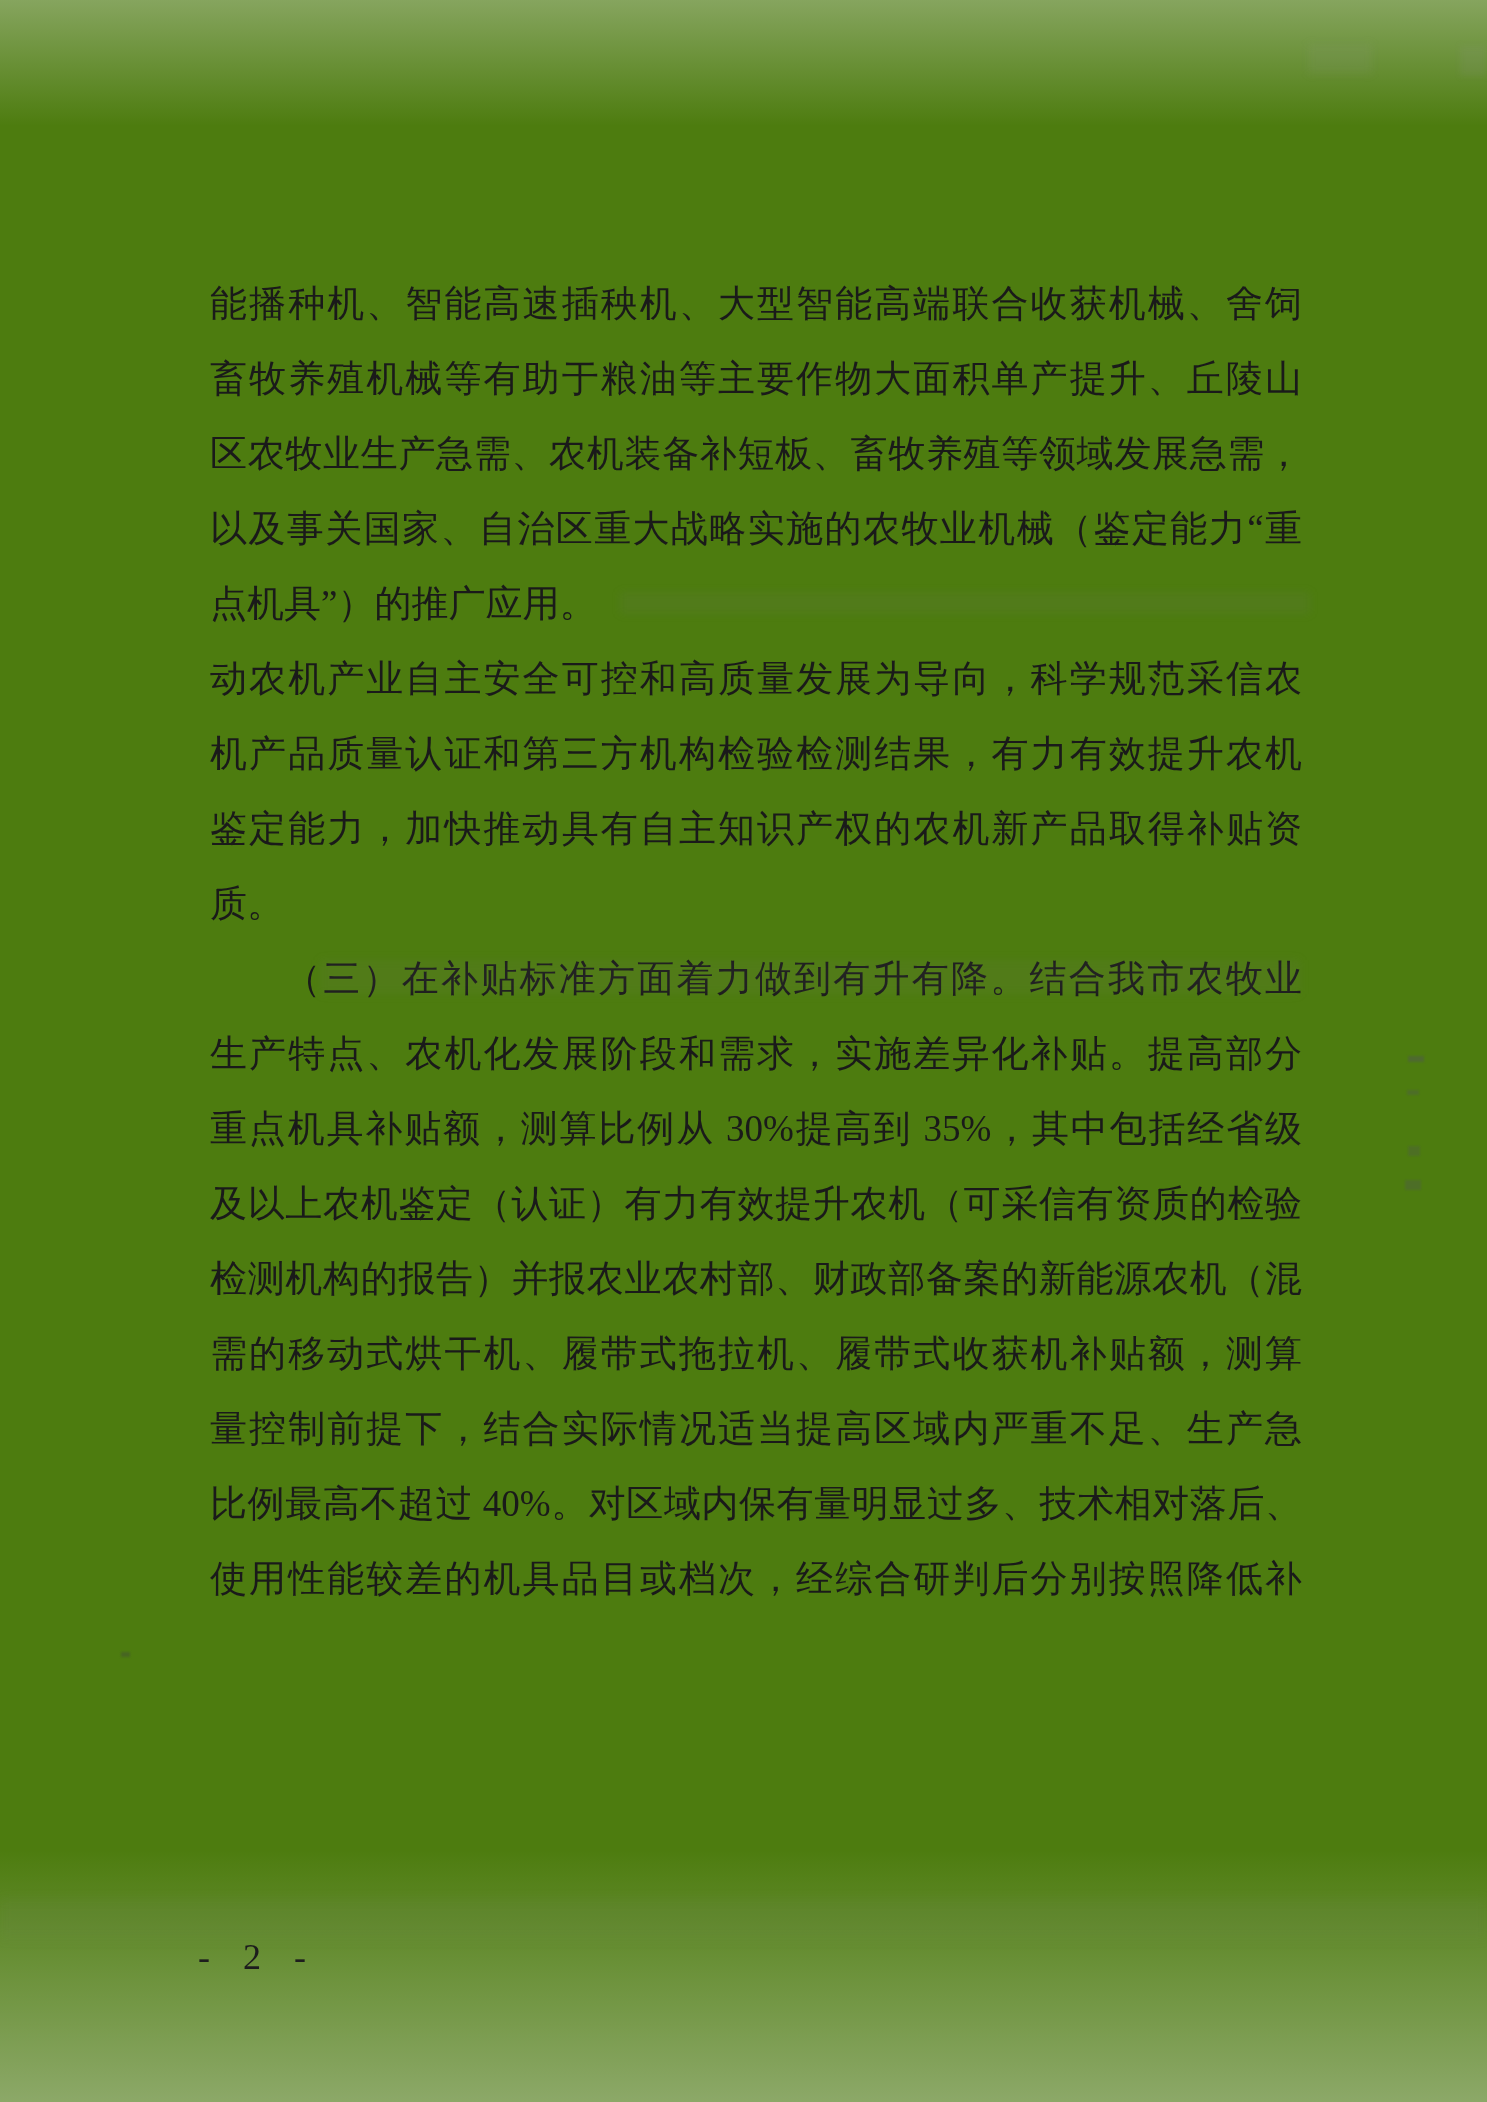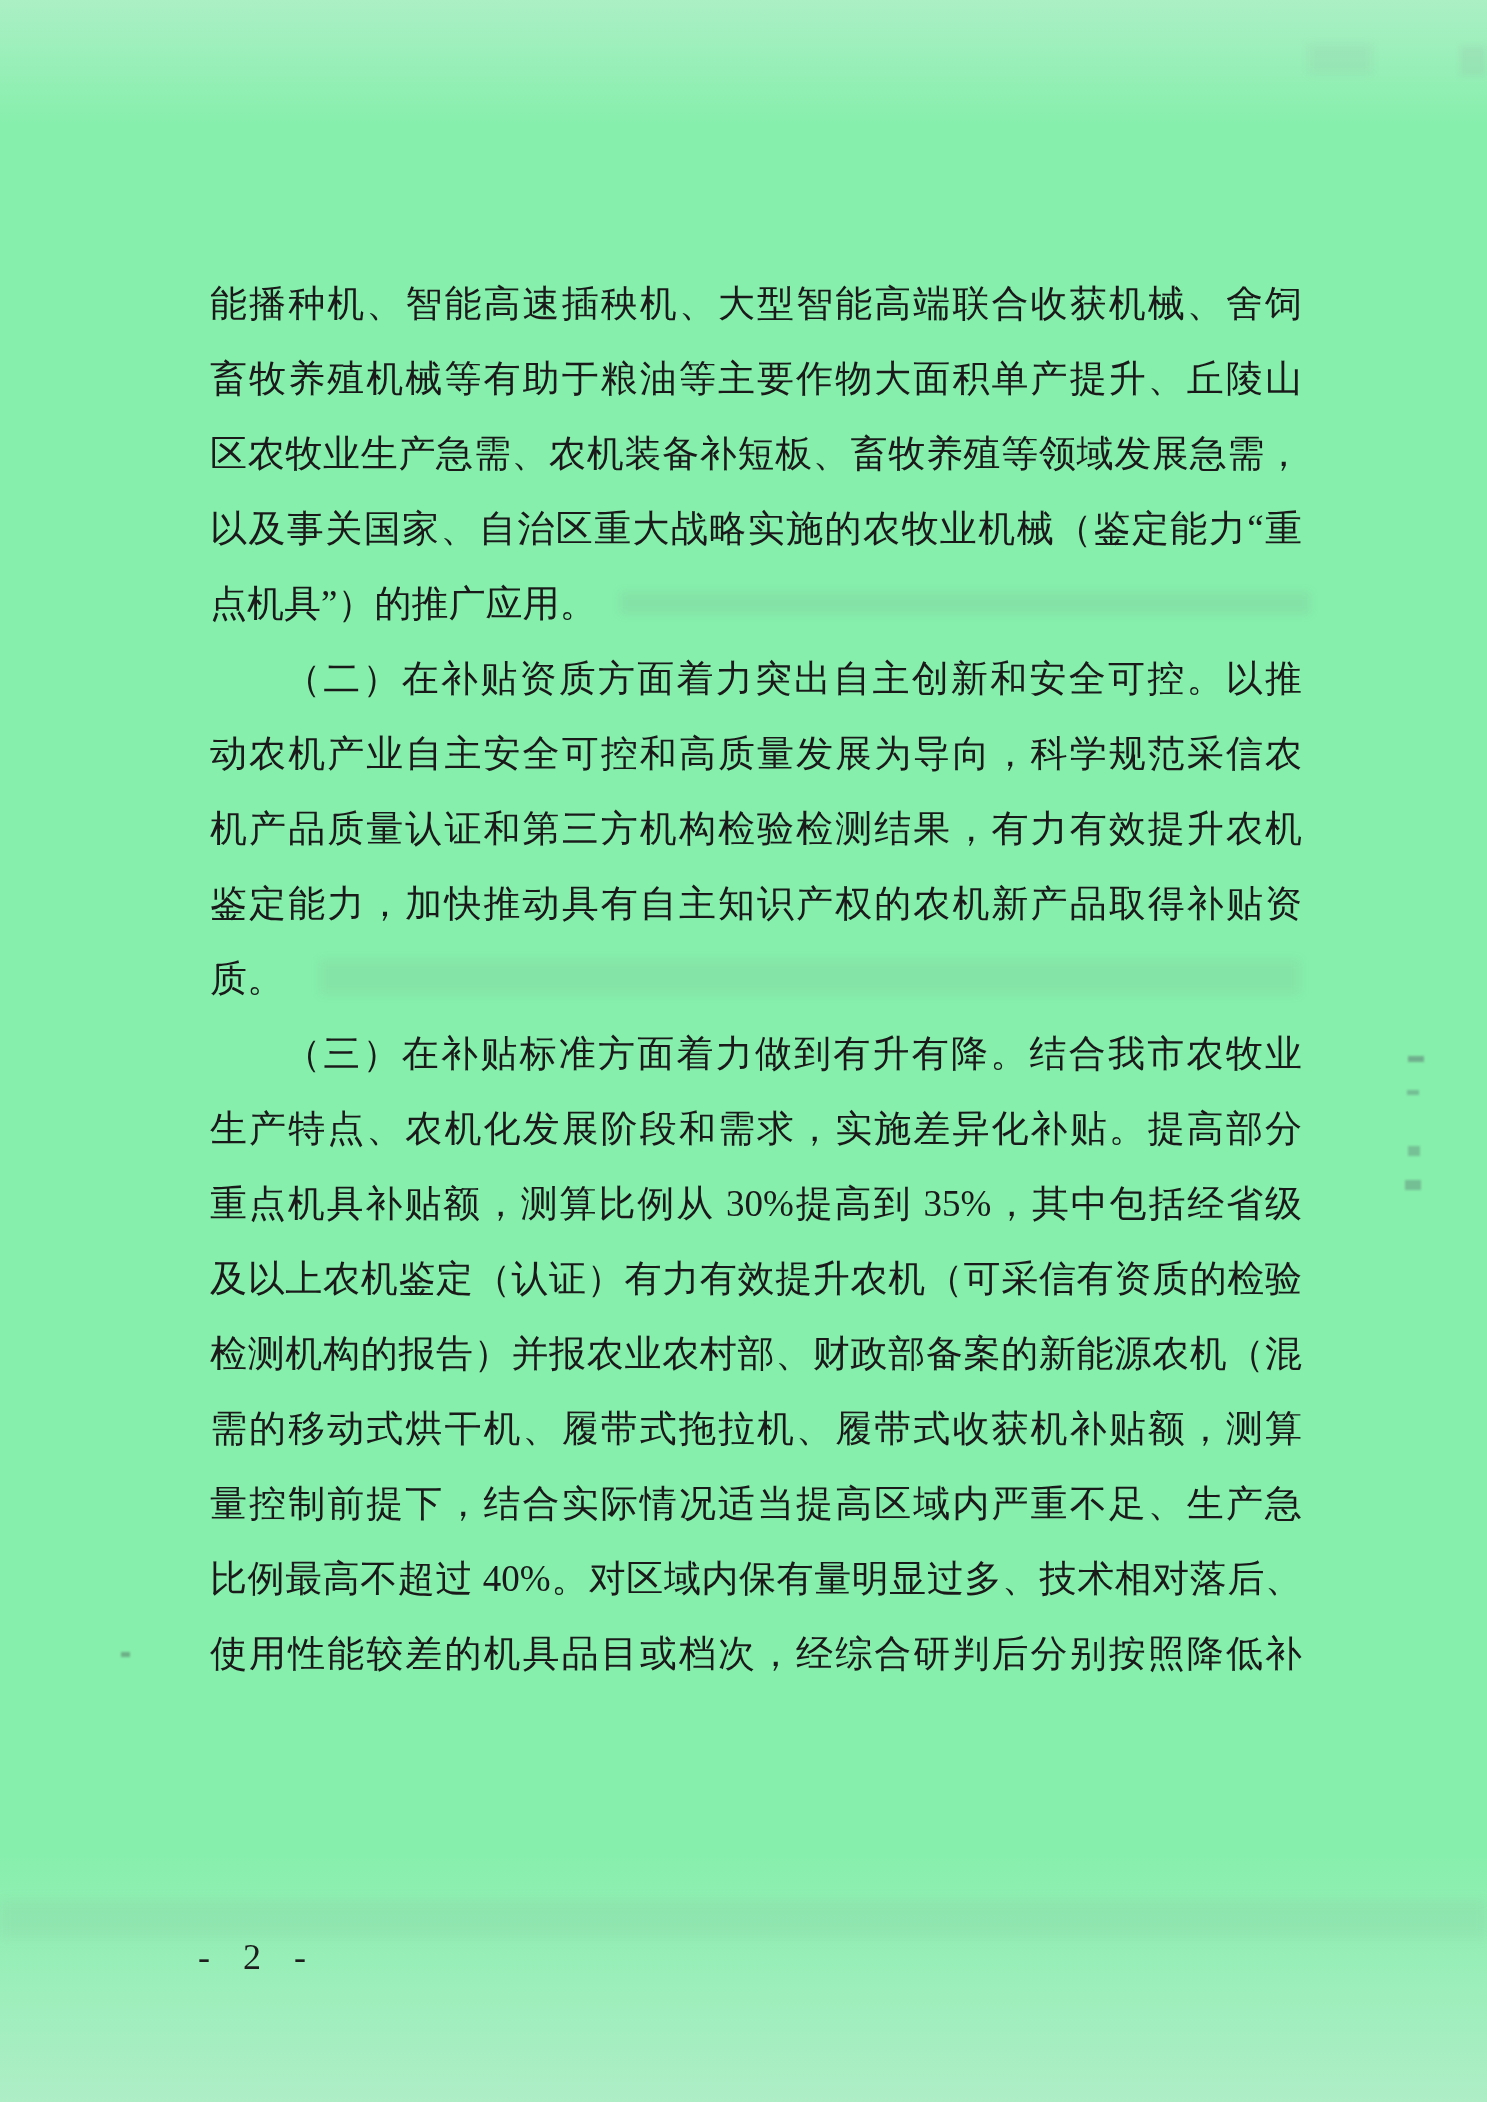--- a/index.html
+++ b/index.html
@@ -4,21 +4,21 @@
 <style>
   html, body {
     margin: 0;
     padding: 0;
     background: #ffffff;
   }
   .page {
     position: relative;
     width: 1487px;
     height: 2102px;
-    background: #86efac;
+    background: #4d7c0f;
     overflow: hidden;
     font-family: "Liberation Serif", "DejaVu Serif", serif;
   }
   
   .page::before {
     content: "";
     position: absolute;
     inset: 0;
     background: linear-gradient(180deg, rgba(240,240,242,0.35) 0%, rgba(255,255,255,0) 6%, rgba(255,255,255,0) 88%, rgba(235,235,238,0.4) 100%);
     pointer-events: none;
@@ -73,21 +73,20 @@
 </head>
 <body>
 
 <div class="page">
   <div class="text-block">
       <div class="line">能播种机、智能高速插秧机、大型智能高端联合收获机械、舍饲</div>
       <div class="line">畜牧养殖机械等有助于粮油等主要作物大面积单产提升、丘陵山</div>
       <div class="line">区农牧业生产急需、农机装备补短板、畜牧养殖等领域发展急需，</div>
       <div class="line">以及事关国家、自治区重大战略实施的农牧业机械（鉴定能力“重</div>
       <div class="line no-just">点机具”）的推广应用。</div>
-      <div class="line indent">（二）在补贴资质方面着力突出自主创新和安全可控。以推</div>
       <div class="line">动农机产业自主安全可控和高质量发展为导向，科学规范采信农</div>
       <div class="line">机产品质量认证和第三方机构检验检测结果，有力有效提升农机</div>
       <div class="line">鉴定能力，加快推动具有自主知识产权的农机新产品取得补贴资</div>
       <div class="line no-just">质。</div>
       <div class="line indent">（三）在补贴标准方面着力做到有升有降。结合我市农牧业</div>
       <div class="line">生产特点、农机化发展阶段和需求，实施差异化补贴。提高部分</div>
       <div class="line">重点机具补贴额，测算比例从 30%提高到 35%，其中包括经省级</div>
       <div class="line">及以上农机鉴定（认证）有力有效提升农机（可采信有资质的检验</div>
       <div class="line">检测机构的报告）并报农业农村部、财政部备案的新能源农机（混</div>
       <div class="line">需的移动式烘干机、履带式拖拉机、履带式收获机补贴额，测算</div>

